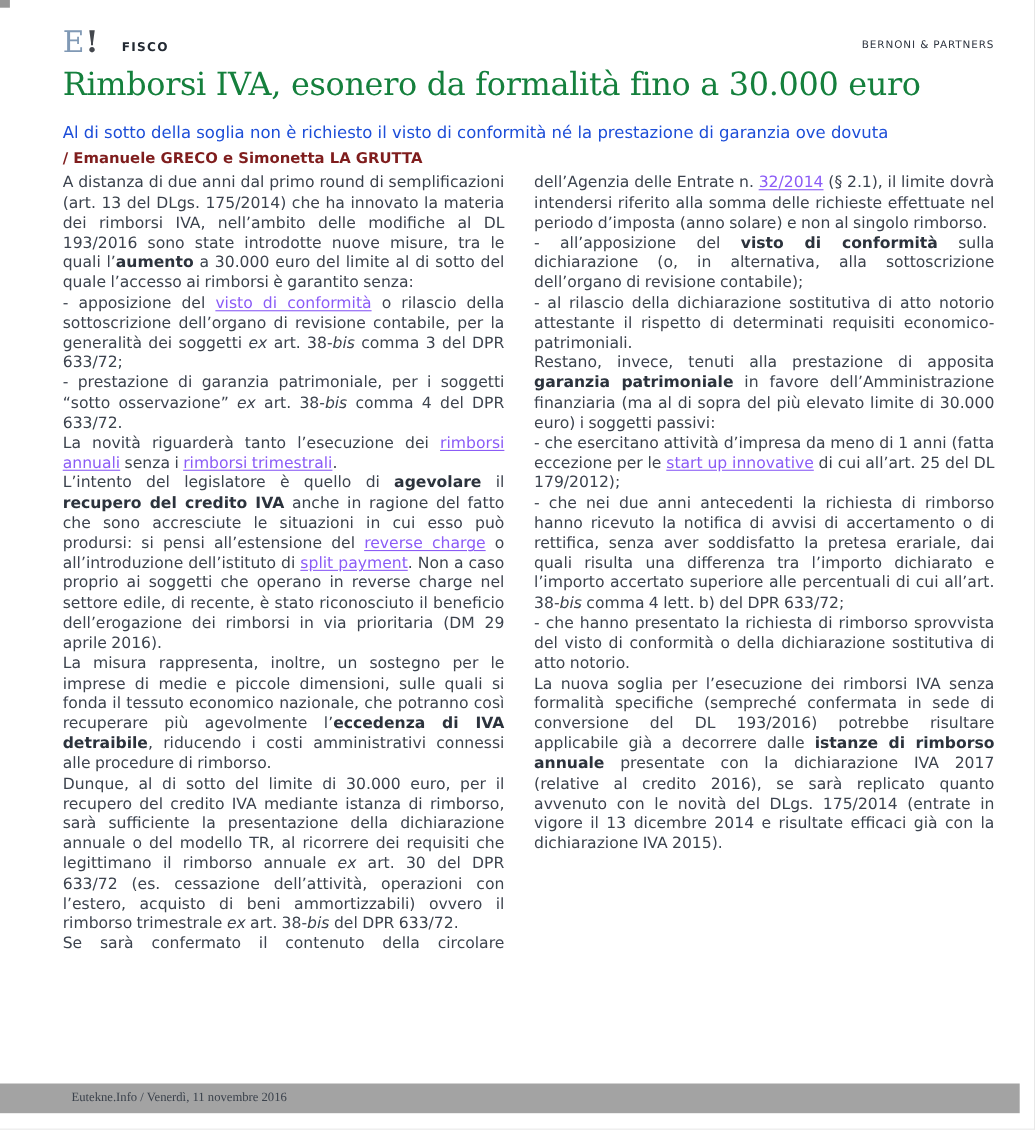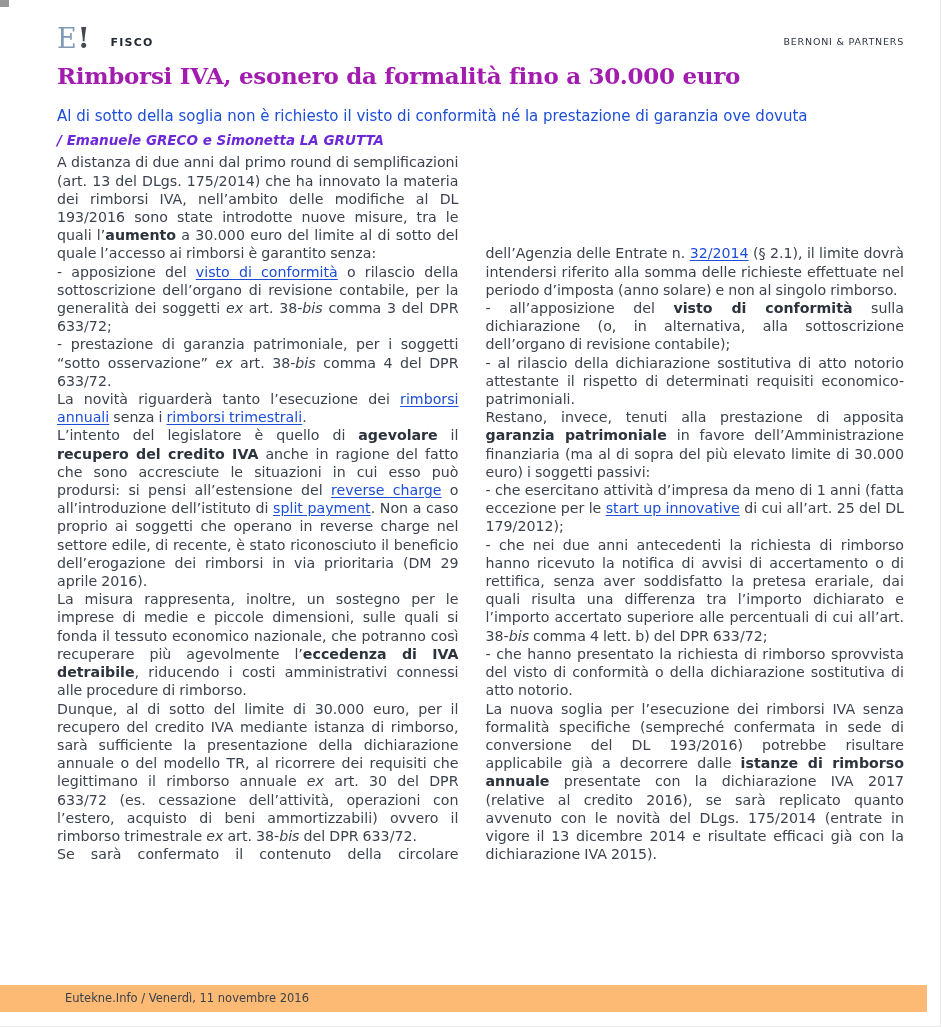--- a/index.html
+++ b/index.html
@@ -44,68 +44,68 @@
   }
   .firm{
     font-size:9.5px;font-weight:normal;letter-spacing:0.8px;
     color:#2e3540;
     padding-bottom:4px;
   }
   
   .headline{
     margin-top:9px;
     font-family:"DejaVu Serif","Liberation Serif",serif;
-    font-weight:bold;
-    font-size:23px;line-height:32px;
-    color:#a21caf;
+    font-weight:normal;
+    font-size:29px;line-height:32px;
+    color:#15803d;
     letter-spacing:-0.3px;
     white-space:nowrap;
   }
   .standfirst{
     margin-top:6px;
     font-size:15px;line-height:18px;
     color:#1d4ed8;
   }
   .byline{
     margin-top:7px;
     font-size:13.5px;font-weight:bold;
-    color:#6d28d9;
-    font-style:italic;
+    color:#7f1d1d;
   }
   
   .columns{
     margin-top:5px;
-    display:flex;align-items:flex-end;
+    display:flex;align-items:flex-start;
   }
   .col{width:402px;}
   .col.right{width:419px;}
   .divider{
     width:1px;background:#a0a4a8;
     margin:2px 13px 2px 13px;
   }
   .col p{
     margin:0;
     font-size:14.2px;line-height:18.2px;
     text-align:justify;
     color:#3c434e;
     word-spacing:-0.5px;
   }
   .col p.jl{text-align-last:justify;}
   .b{font-weight:bold;color:#2c333d;}
   .i{font-style:italic;}
   a.lnk{
-    color:#1d4ed8;
+    color:#8b5cf6;
     text-decoration:underline;
     text-underline-offset:2px;
     cursor:pointer;
   }
   
   .footerbar{
     position:absolute;left:0;right:13px;top:985px;height:27px;
-    background:#fdba74;
+    background:#a3a3a3;
+    font-family:Liberation Serif, serif;
   }
   .footerbar span{
     display:inline-block;
     margin-left:65px;
     font-size:11.5px;line-height:27px;
     color:#3a414b;
   }
 </style>
 </head>
 <body>

